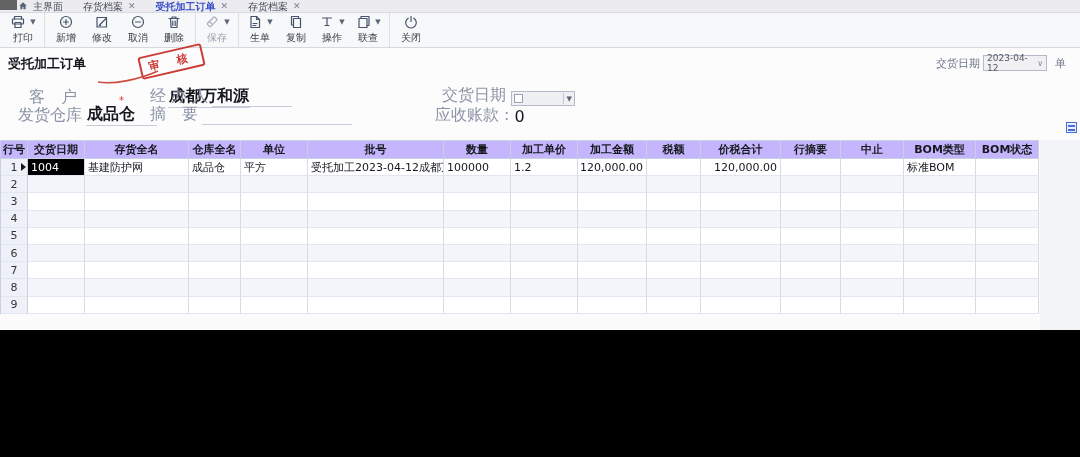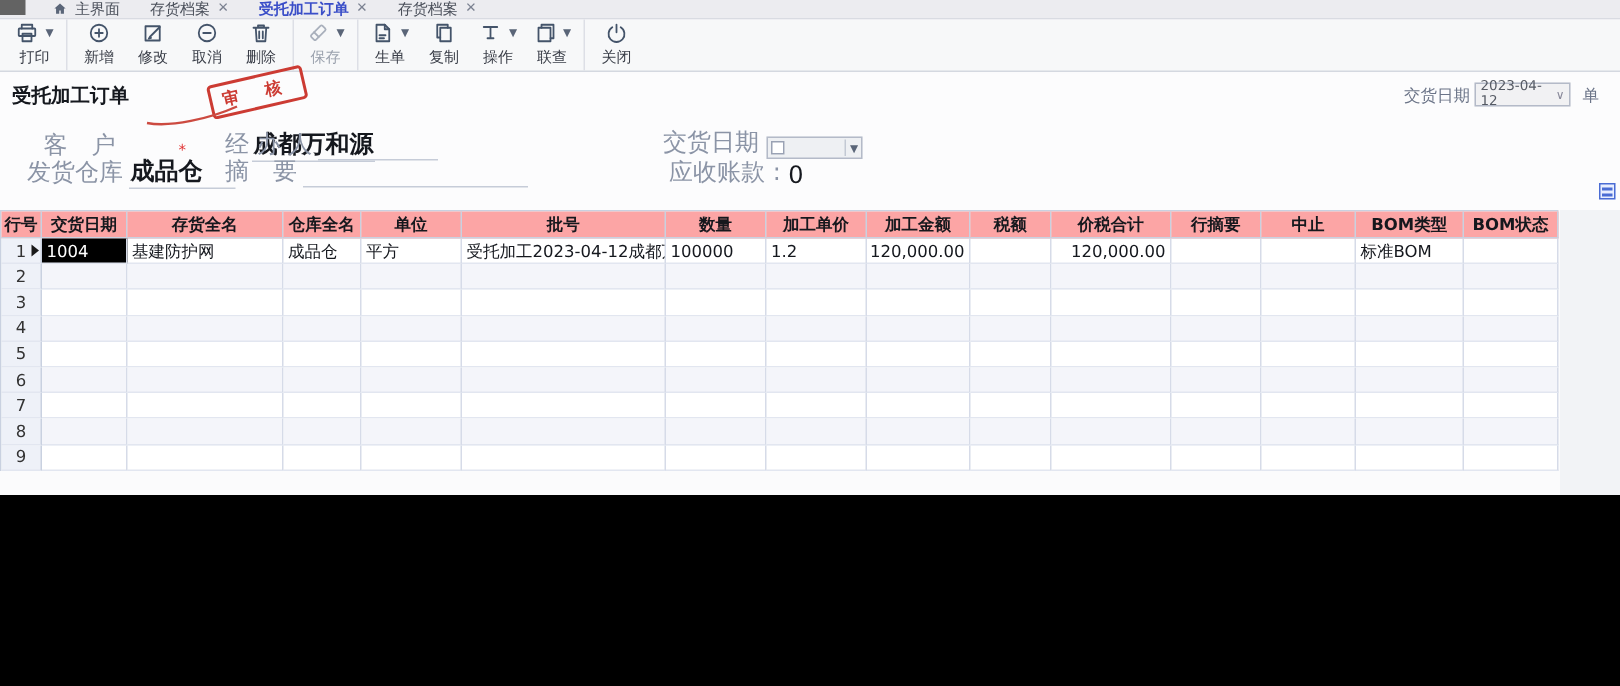--- a/index.html
+++ b/index.html
@@ -5,21 +5,21 @@
   * { margin:0; padding:0; box-sizing:border-box; }
   html,body { background:#000; }
   .screen { position:relative; width:1080px; height:457px; background:#000; overflow:hidden;
             font-family:"DejaVu Sans", sans-serif; }
   .window { position:absolute; top:0; left:0; width:1080px; height:330px; background:#fbfbfc; }
 
   .corner-block { position:absolute; top:0; left:0; width:17px; height:10px; background:#636363; z-index:9; }
 
   
   .tabbar { position:absolute; top:0; left:0; right:0; height:13px; background:#ececf0;
-            border-bottom:1px solid #d9dbe2; display:flex; align-items:center; padding-left:25px; }
+            border-bottom:1px solid #d9dbe2; display:flex; align-items:center; padding-left:8px; }
   .tab { display:flex; align-items:center; gap:5px; padding:0 10px; height:13px;
          font-size:10px; color:#4a4f5a; cursor:default; }
   .tab .tab-label { line-height:13px; white-space:nowrap; }
   .tab.active .tab-label { color:#3a4ec8; font-weight:bold; }
   .tab .close { font-size:9px; color:#7a8090; line-height:13px; }
   .tab .homeico svg { display:block; }
 
   
   .toolbar { position:absolute; top:13px; left:0; right:0; height:35px; background:#f7f8f9;
              border-bottom:1px solid #d4d8e0; display:flex; align-items:stretch; padding-left:2px; }
@@ -63,21 +63,21 @@
   .grid-mini-icon:after  { content:""; display:block; margin:2px 1px 0; height:2px; background:#4a6cd4; }
 
   
   .grid { position:absolute; top:140px; left:0; width:1039px; border-top:1px solid #c9d1e0;
           border-left:1px solid #c9d1e0; background:#fff; }
   .g-row { display:flex; height:17.2px; }
   .g-row.header { height:18px; }
   .g-cell { flex:none; border-right:1px solid #d6dbe8; border-bottom:1px solid #e2e6f0;
             font-size:11px; padding:0 3px; display:flex; align-items:center;
             overflow:hidden; white-space:nowrap; color:#15181e; }
-  .g-row.header .g-cell { background:#fca5a5; font-weight:bold; justify-content:center;
+  .g-row.header .g-cell { background:#c4b5fd; font-weight:bold; justify-content:center;
             border-right:1px solid #c9d1e0; border-bottom:1px solid #c9d1e0; color:#16181d; }
   .g-cell.rownum { background:#eef1f8; justify-content:center; color:#333; position:relative;
             border-right:1px solid #c9d1e0; }
   .g-row.even .g-cell:not(.rownum):not(.selected) { background:#f4f5fa; }
   .g-cell.selected { background:#000000; color:#fff; }
   .g-cell.al-right { justify-content:flex-end; }
   .g-cell.al-center { justify-content:center; }
   .rowmark { position:absolute; right:1px; top:50%; transform:translateY(-50%);
              width:0; height:0; border-left:5px solid #1a1a1a;
              border-top:4px solid transparent; border-bottom:4px solid transparent; }
@@ -295,21 +295,21 @@
       </div>
 
       <div class="fld" style="top:55px; left:18px;">
         <span class="flbl">发货仓库</span>
         <span class="fval" style="width:71px;">成品仓</span>
       </div>
       <div class="fld" style="top:55px; left:150px;">
         <span class="flbl">摘　要</span>
         <span class="fval" style="width:150px;"></span>
       </div>
-      <div class="fld" style="top:56px; left:446px;">
+      <div class="fld" style="top:56px; left:435px;">
         <span class="flbl">应收账款 :</span>
         <span class="fval recv" style="border-bottom:none;">0</span>
       </div>
 
       <div class="grid-mini-icon"></div>
     </div>
 
     <div class="grid" id="grid">
         <div class="g-row header">
           <div class="g-cell" style="width: 27px;">行号</div>

